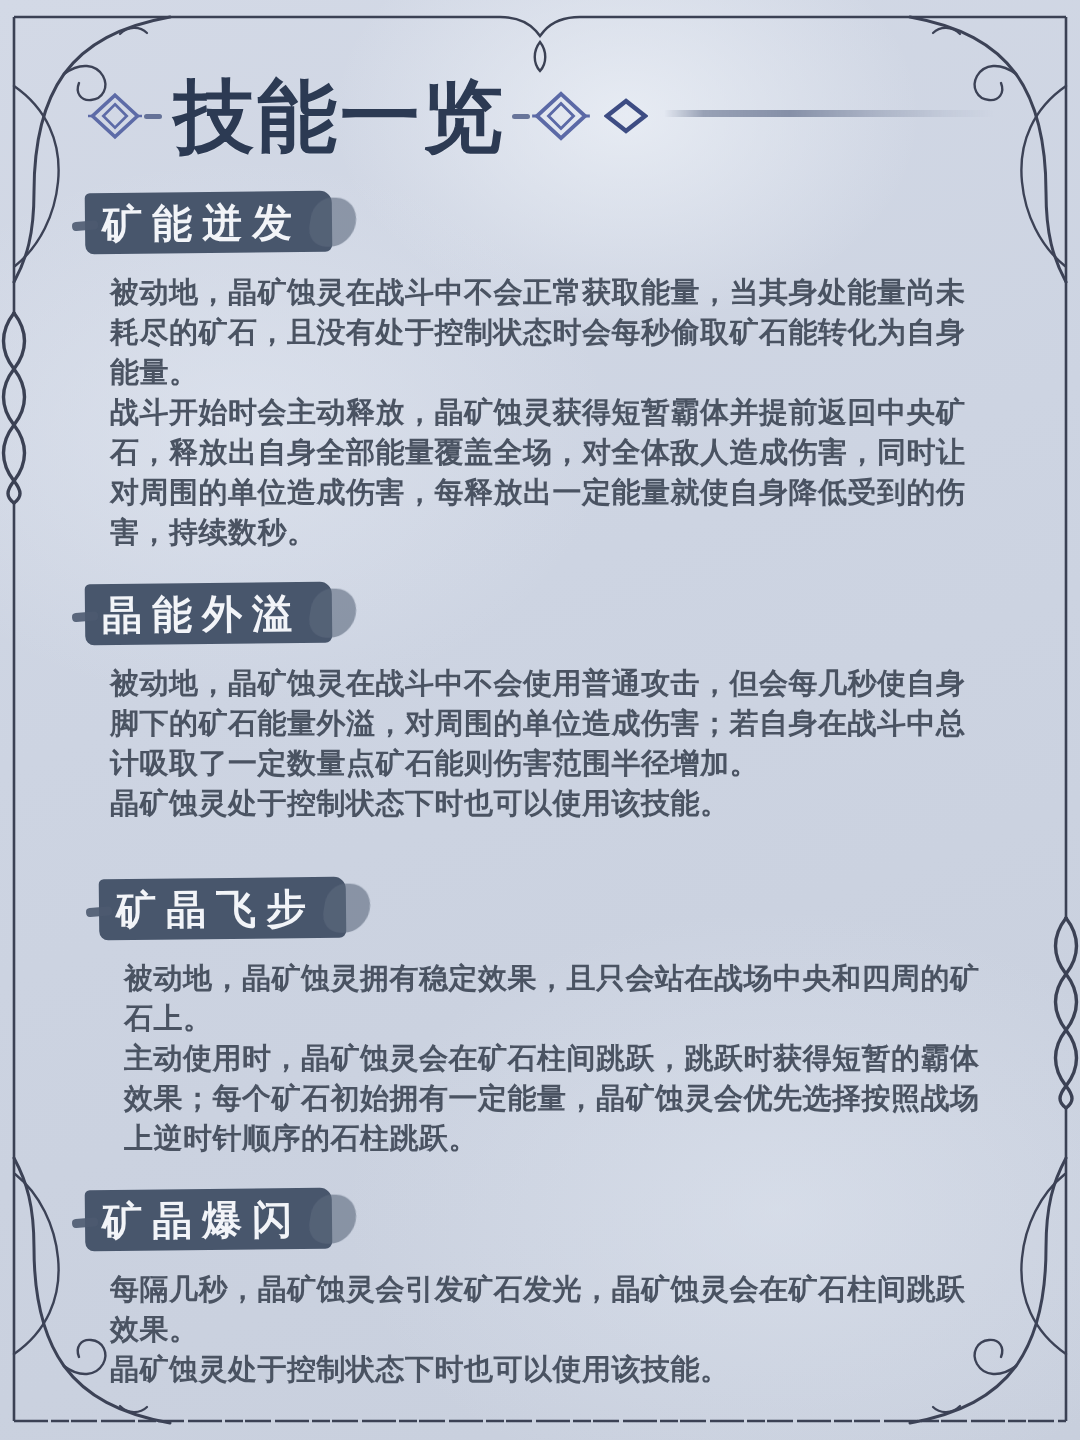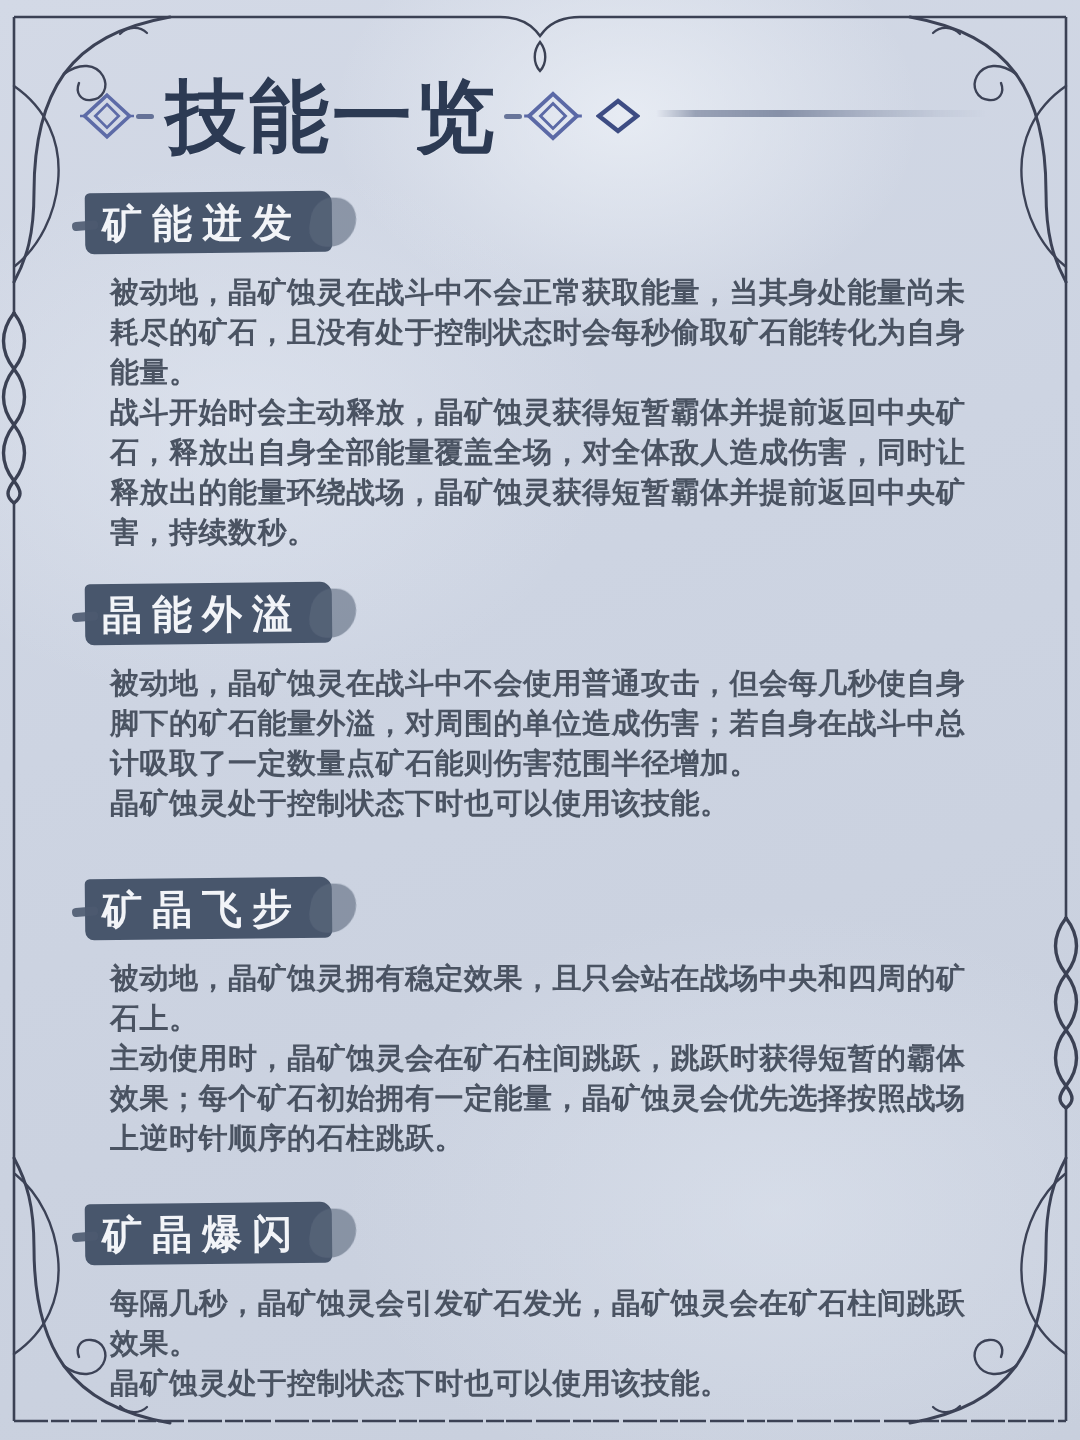--- a/index.html
+++ b/index.html
@@ -13,21 +13,21 @@
       radial-gradient(420px 300px at 58% 8%, rgba(238,242,248,.75), rgba(238,242,248,0) 70%),
       radial-gradient(520px 380px at 22% 30%, rgba(230,235,244,.5), rgba(230,235,244,0) 72%),
       radial-gradient(620px 430px at 72% 84%, rgba(224,230,240,.55), rgba(224,230,240,0) 70%),
       linear-gradient(160deg,#d3d9e6 0%, #cdd4e2 42%, #c8cfdd 100%);
   }
   
   .frame-svg{position:absolute;inset:0;width:100%;height:100%;pointer-events:none;}
 
   
   .title-row{
-    position:absolute;top:60px;left:80px;right:84px;height:112px;
+    position:absolute;top:60px;left:88px;right:84px;height:112px;
     display:flex;align-items:center;text-align:right;
   }
   .page-title{
     margin:0 4px 0 10px;
     font-family:"DejaVu Serif","Liberation Serif",serif;
     font-weight:900;font-size:80px;line-height:1;
     letter-spacing:3px;color:#2c3a53;
     text-shadow:0 1px 0 rgba(255,255,255,.15);
     white-space:nowrap;
   }
@@ -43,21 +43,21 @@
       rgba(64,78,112,.55) 38%, rgba(64,78,112,.25) 66%,
       rgba(64,78,112,.08) 85%, rgba(64,78,112,0) 100%);
     filter:blur(.4px);
   }
 
   
   .skills{position:absolute;top:192px;left:0;right:15px;}
   .skill{margin:0;}
   .skill:nth-child(1){margin-bottom:31px;}
   .skill:nth-child(2){margin-bottom:55px;}
-  .skill:nth-child(3){margin-bottom:45px;}
+  .skill:nth-child(3){margin-bottom:31px;padding-left:14px;}
   .skill:nth-child(4){margin-bottom:8px;}
 
   .plate{
     position:relative;display:inline-block;margin-left:85px;margin-bottom:19px;
     height:61px;padding:0 30px 0 17px;
     background:#48566c;
     border-radius:5px 12px 7px 9px;
     transform:rotate(-.6deg);
   }
   .plate::before{ 
@@ -145,21 +145,21 @@
   <main class="skills" id="skills">
     <section class="skill">
       <div class="plate">
         <span class="plate-label">矿能迸发</span>
       </div>
       <p class="skill-body">被动地，晶矿蚀灵在战斗中不会正常获取能量，当其身处能量尚未
 耗尽的矿石，且没有处于控制状态时会每秒偷取矿石能转化为自身
 能量。
 战斗开始时会主动释放，晶矿蚀灵获得短暂霸体并提前返回中央矿
 石，释放出自身全部能量覆盖全场，对全体敌人造成伤害，同时让
-释放出的能量环绕战场，晶矿蚀灵获得短暂霸体并提前返回中央矿
+对周围的单位造成伤害，每释放出一定能量就使自身降低受到的伤
 害，持续数秒。</p>
     </section>
 
     <section class="skill">
       <div class="plate">
         <span class="plate-label">晶能外溢</span>
       </div>
       <p class="skill-body">被动地，晶矿蚀灵在战斗中不会使用普通攻击，但会每几秒使自身
 脚下的矿石能量外溢，对周围的单位造成伤害；若自身在战斗中总
 计吸取了一定数量点矿石能则伤害范围半径增加。

